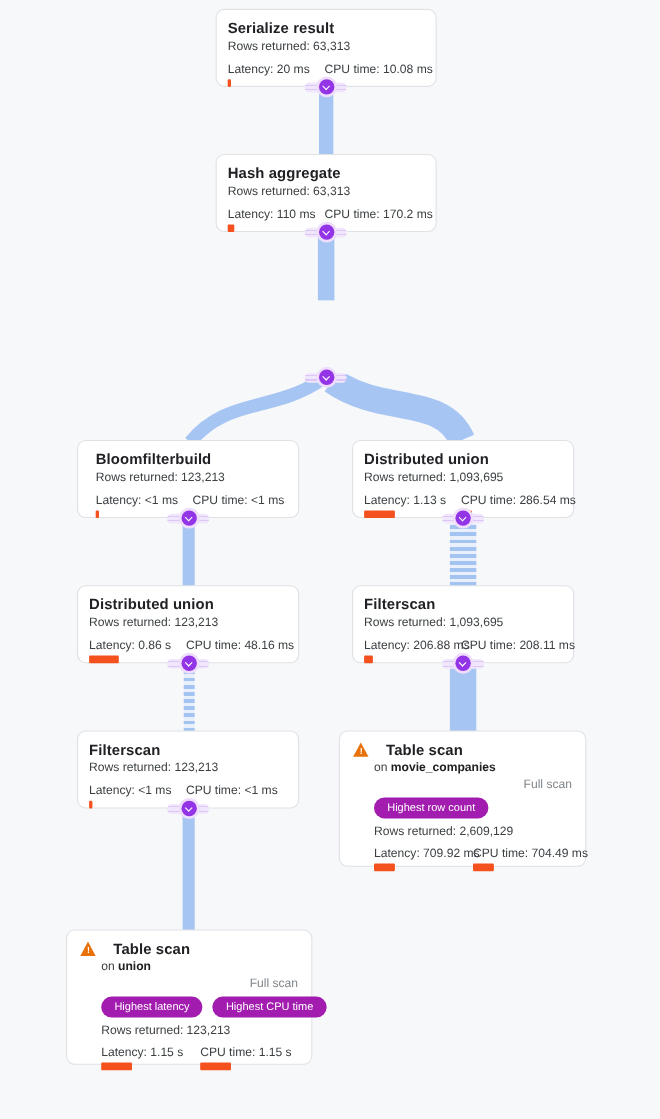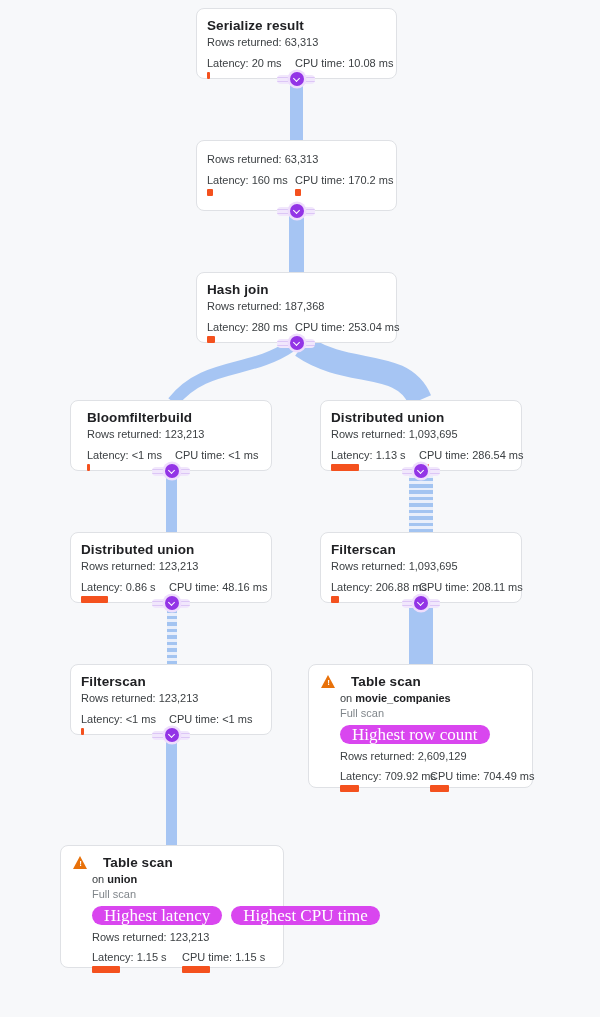--- a/index.html
+++ b/index.html
@@ -22,24 +22,24 @@
   .card.scan { padding:9px 12px 8px 10px; }
   .scan-head { display:flex; align-items:center; }
   .warn { position:relative; width:15px; height:13px; margin-right:15px; margin-left:2px; }
   .warn .tri { width:0; height:0; border-left:7.5px solid transparent; border-right:7.5px solid transparent;
                border-bottom:13px solid #e8710a; }
   .warn .excl { position:absolute; left:0; top:3px; width:15px; text-align:center;
                 color:#ffffff; font-size:8px; font-weight:bold; line-height:9px; }
   .scan-body { margin-left:21px; }
   .on-line { font-size:11px; color:#3c4043; margin-top:3px; }
   .on-line b { color:#202124; }
-  .fullscan { font-size:11px; color:#80868b; margin-top:3px; }
+  .fullscan { font-size:11px; color:#80868b; margin-top:3px;text-align:right; }
   .badges { display:flex; gap:9px; margin-top:6px; margin-bottom:6px; }
-  .badge { background:#d946ef; color:#ffffff; font-size:17px; line-height:11px;
-           padding:4px 12px 4px 12px; border-radius:11px; white-space:nowrap;font-family:Liberation Serif, serif; }
+  .badge { background:#a21caf; color:#ffffff; font-size:10px; line-height:11px;
+           padding:4px 12px 4px 12px; border-radius:11px; white-space:nowrap; }
   .scan-body .metrics { margin-top:8px; }
 
   
   .edge { position:absolute; background:#a6c5f3; z-index:1; }
   .edge.striped { background:repeating-linear-gradient(180deg,#a3c4f1 0px,#a3c4f1 3.5px,#e9effb 3.5px,#e9effb 6.5px); }
   #fork-svg { position:absolute; left:0; top:340px; z-index:1; }
 
   
   .node-band { position:absolute; width:38px; height:9px; border-radius:4px; z-index:4;
                background:linear-gradient(180deg,#f1e7fc 0 2px,#dcc6f6 2px 3px,#f1e7fc 3px 6px,#dcc6f6 6px 7px,#f1e7fc 7px 9px); }
@@ -76,47 +76,34 @@
         <div class="bar" style="width: 3px;"></div>
       </div>
       <div class="metric">
         <div class="mlabel">CPU time: 10.08 ms</div>
         <div class="bar" style="width: 3px;"></div>
       </div>
     </div>
   </div>
 
   <div class="card" style="left:196px; top:140px; width:201px; height:71px;">
+    <div class="title">Hash aggregate</div>
     <div class="rows">Rows returned: 63,313</div>
     <div class="metrics">
       <div class="metric lat">
-        <div class="mlabel">Latency: 160 ms</div>
+        <div class="mlabel">Latency: 110 ms</div>
         <div class="bar" style="width: 6px;"></div>
       </div>
       <div class="metric">
         <div class="mlabel">CPU time: 170.2 ms</div>
         <div class="bar" style="width: 6px;"></div>
       </div>
     </div>
   </div>
 
-  <div class="card" style="left:196px; top:272px; width:201px; height:71px;">
-    <div class="title">Hash join</div>
-    <div class="rows">Rows returned: 187,368</div>
-    <div class="metrics">
-      <div class="metric lat">
-        <div class="mlabel">Latency: 280 ms</div>
-        <div class="bar" style="width: 8px;"></div>
-      </div>
-      <div class="metric">
-        <div class="mlabel">CPU time: 253.04 ms</div>
-        <div class="bar" style="width: 8px;"></div>
-      </div>
-    </div>
-  </div>
 
   <div class="card" style="left:70px; top:400px; width:202px; height:71px;padding-left:16px;">
     <div class="title">Bloomfilterbuild</div>
     <div class="rows">Rows returned: 123,213</div>
     <div class="metrics">
       <div class="metric lat">
         <div class="mlabel">Latency: &lt;1 ms</div>
         <div class="bar" style="width: 3px;"></div>
       </div>
       <div class="metric">

